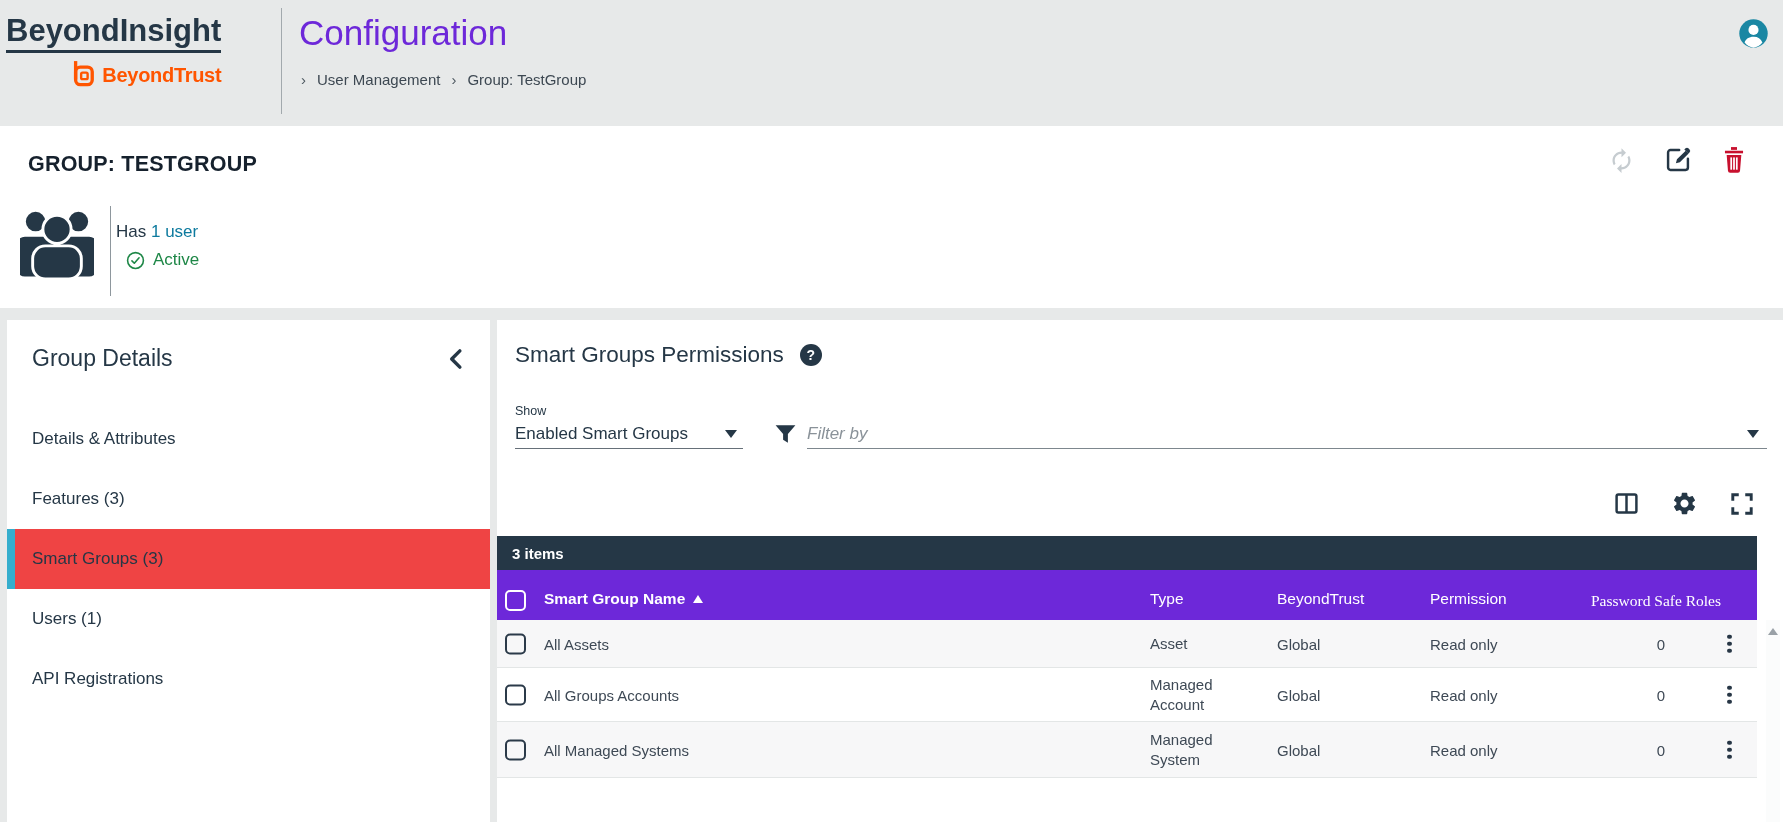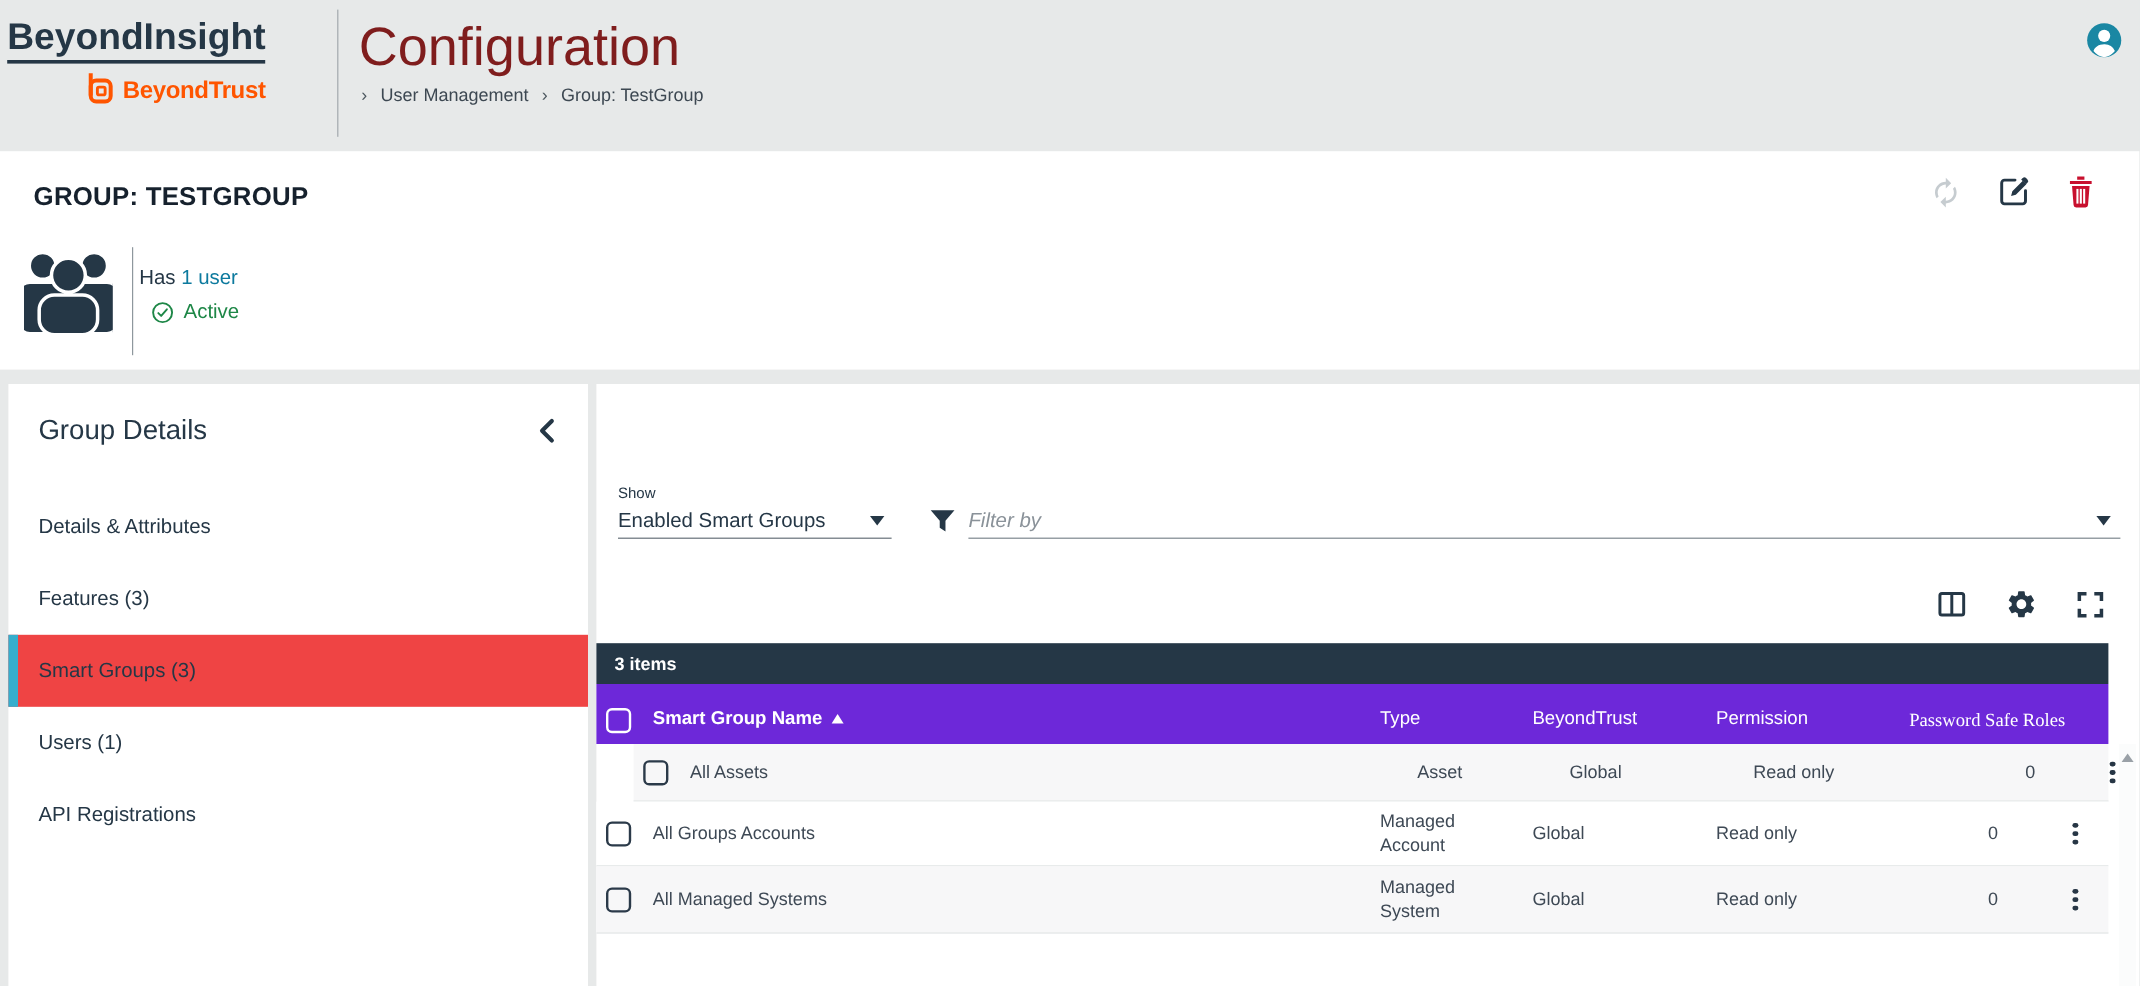--- a/index.html
+++ b/index.html
@@ -7,21 +7,21 @@
   body { font-family:"Liberation Sans", sans-serif; background:#e7e9e9; position:relative; overflow:hidden; color:#253746; }
   #app { position:absolute; inset:0; }
 
   
   .top-header { position:absolute; left:0; top:0; width:1783px; height:126px; background:#e7e9e9; }
   .brand-block { position:absolute; left:6px; top:13px; }
   .product-name { display:inline-block; font-size:31px; font-weight:600; color:#253746; border-bottom:3px solid #253746; padding-bottom:1px; line-height:1.15; }
   .brand-row { margin-top:7px; display:flex; justify-content:flex-end; align-items:center; gap:7px; }
   .bt-name { font-size:20px; font-weight:700; color:#ff5500; letter-spacing:-0.3px; }
   .header-divider { position:absolute; left:281px; top:8px; width:1px; height:106px; background:#a2a9ad; }
-  .page-title { position:absolute; left:299px; top:13px; font-size:45px; font-weight:400; color:#7f1d1d; }
+  .page-title { position:absolute; left:299px; top:13px; font-size:35px; font-weight:400; color:#6d28d9; }
   .breadcrumb { position:absolute; left:301px; top:71px; display:flex; align-items:center; gap:11px; font-size:15px; color:#3d4852; }
   .crumb-sep { color:#4d5860; font-size:15px; }
   .avatar { position:absolute; left:1738px; top:18px; width:31px; height:31px; cursor:pointer; }
 
   
   .group-card { position:absolute; left:0; top:126px; width:1783px; height:182px; background:#ffffff; }
   .card-title { position:absolute; left:28px; top:26px; font-size:21.5px; font-weight:700; color:#16212d; letter-spacing:0.2px; }
   .card-actions { position:absolute; right:36px; top:20px; display:flex; gap:29px; align-items:center; }
   .icon-btn { background:none; border:none; cursor:pointer; padding:0; line-height:0; }
   .group-icon { position:absolute; left:20px; top:78px; }
@@ -62,21 +62,21 @@
   .gh-name { position:absolute; left:47px; bottom:12px; font-size:15.5px; font-weight:700; color:#ffffff; display:flex; align-items:center; gap:8px; cursor:pointer; }
   .tri-up { width:0; height:0; border-left:5.5px solid transparent; border-right:5.5px solid transparent; border-bottom:8px solid #ffffff; }
   .gh-cell { position:absolute; bottom:12px; font-size:15.5px; font-weight:400; color:#ffffff; cursor:pointer; }
   .gh-type { left:653px; } .gh-org { left:780px; } .gh-perm { left:933px; }
   .gh-psr { left:1064px; width:160px; bottom:9px; text-align:right; line-height:21px;font-family:Liberation Serif, serif; }
 
   .cb { width:21px; height:21px; border:2px solid #2b3a49; border-radius:5px; background:transparent; display:inline-block; cursor:pointer; }
 
   .trow { position:relative; border-bottom:1px solid #e3e6e6; font-size:15px; color:#3e4955; }
   .trow.alt { background:#f7f7f8; }
-  .r1 { height:48px;margin-left:31px; } .r2 { height:54px; background:#fff; } .r3 { height:56px; }
+  .r1 { height:48px; } .r2 { height:54px; background:#fff; } .r3 { height:56px; }
   .cell { position:absolute; top:50%; transform:translateY(-50%); }
   .c-cb { left:8px; } .c-name { left:47px; } .c-type { left:653px; width:92px; line-height:20px; }
   .c-org { left:780px; } .c-perm { left:933px; }
   .c-psr { left:1040px; width:128px; text-align:right; }
   .kebab { left:1226px; display:flex; flex-direction:column; gap:2.5px; cursor:pointer; padding:4px; }
   .kebab i { width:4.5px; height:4.5px; border-radius:50%; background:#273645; }
 
   .vscroll { position:absolute; left:1269px; top:300px; width:14px; height:202px; background:#fbfcfc; }
   .vs-up { width:0; height:0; border-left:5.5px solid transparent; border-right:5.5px solid transparent; border-bottom:7px solid #9aa1a7; margin:8px auto 0; cursor:pointer; }
 </style>
@@ -195,20 +195,24 @@
       <div class="lp-item">
           <span>Users (1)</span>
         </div>
       <div class="lp-item">
           <span>API Registrations</span>
         </div>
     </div>
   </div>
 
   <div class="right-panel">
+    <div class="rp-title-row">
+      <span class="rp-title">Smart Groups Permissions</span>
+      <span class="help-badge">?</span>
+    </div>
 
     <div class="show-label">Show</div>
     <div class="show-select" role="listbox">
       <span>Enabled Smart Groups</span>
       <span class="caret-down"></span>
     </div>
 
     <span class="funnel-wrap">
       <svg width="25" height="26" viewBox="0 0 24 24" fill="#253746">
         <path d="M2.5 3.5h19l-7.2 8.5v8.5l-4.6-3v-5.5z"></path>

